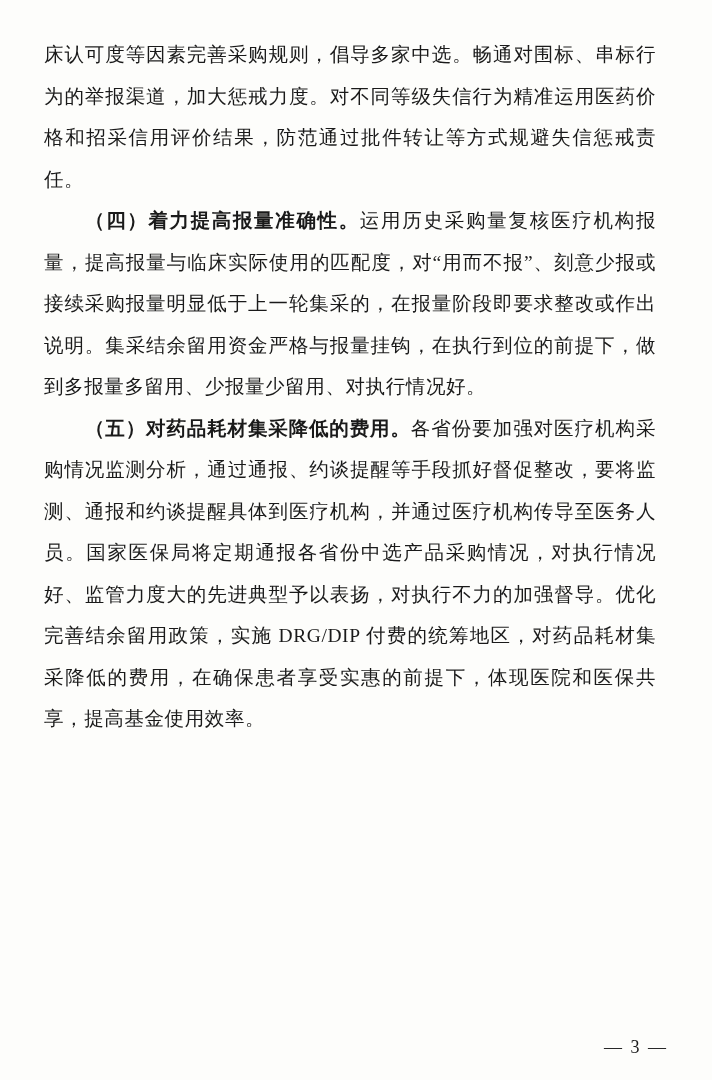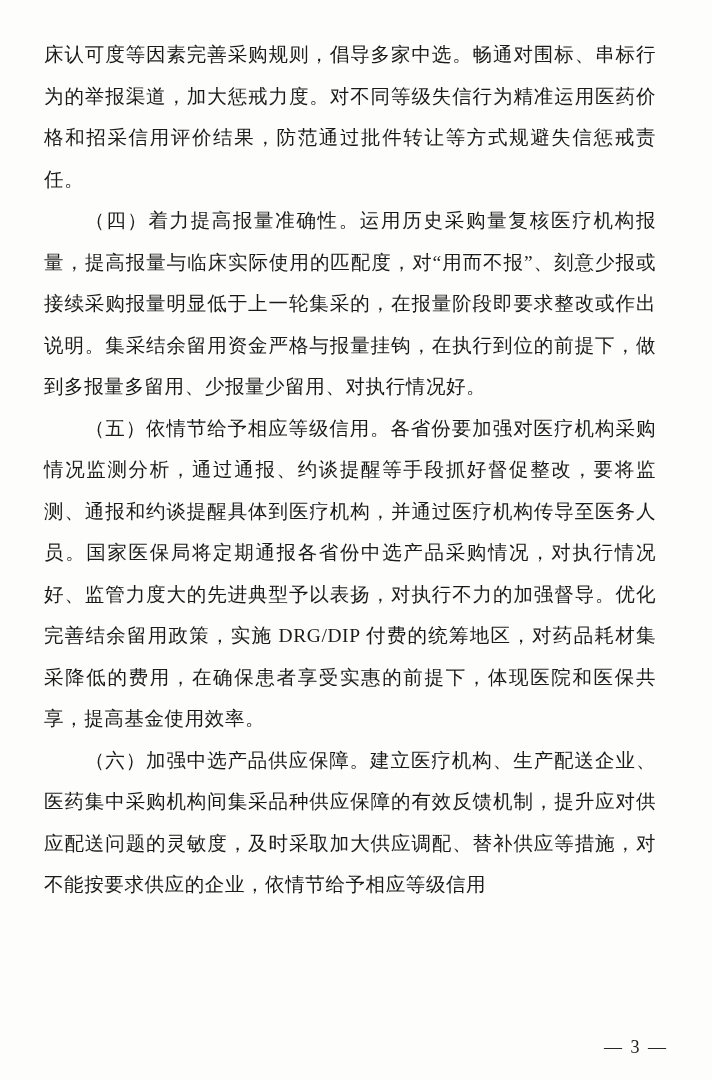--- a/index.html
+++ b/index.html
@@ -26,21 +26,21 @@
     letter-spacing: 0.6px;
   }
   .para {
     margin: 0 12px 0 0;
     text-indent: 0;
   }
   .para.indent {
     text-indent: 41px;
   }
   .para .lead {
-    font-weight: normal;
+    font-weight: bold;
     letter-spacing: 0.5px;
   }
   .page-number {
     position: absolute;
     left: 0;
     right: 44px;
     bottom: 22px;
     text-align: right;
     font-size: 18px;
     letter-spacing: 2px;
@@ -51,20 +51,19 @@
 </head>
 <body>
 
 <div class="page">
   <div class="doc-body">
 
     <p class="para"><span>床认可度等因素完善采购规则，倡导多家中选。畅通对围标、串标行为的举报渠道，加大惩戒力度。对不同等级失信行为精准运用医药价格和招采信用评价结果，防范通过批件转让等方式规避失信惩戒责任。</span></p>
 
     <p class="para indent"><span class="lead">（四）着力提高报量准确性。</span><span>运用历史采购量复核医疗机构报量，提高报量与临床实际使用的匹配度，对“用而不报”、刻意少报或接续采购报量明显低于上一轮集采的，在报量阶段即要求整改或作出说明。集采结余留用资金严格与报量挂钩，在执行到位的前提下，做到多报量多留用、少报量少留用、对执行情况好。</span></p>
 
-    <p class="para indent"><span class="lead">（五）依情节给予相应等级信用。</span><span>各省份要加强对医疗机构采购情况监测分析，通过通报、约谈提醒等手段抓好督促整改，要将监测、通报和约谈提醒具体到医疗机构，并通过医疗机构传导至医务人员。国家医保局将定期通报各省份中选产品采购情况，对执行情况好、监管力度大的先进典型予以表扬，对执行不力的加强督导。优化完善结余留用政策，实施 DRG/DIP 付费的统筹地区，对药品耗材集采降低的费用，在确保患者享受实惠的前提下，体现医院和医保共享，提高基金使用效率。</span></p>
+    <p class="para indent"><span class="lead">（五）对药品耗材集采降低的费用。</span><span>各省份要加强对医疗机构采购情况监测分析，通过通报、约谈提醒等手段抓好督促整改，要将监测、通报和约谈提醒具体到医疗机构，并通过医疗机构传导至医务人员。国家医保局将定期通报各省份中选产品采购情况，对执行情况好、监管力度大的先进典型予以表扬，对执行不力的加强督导。优化完善结余留用政策，实施 DRG/DIP 付费的统筹地区，对药品耗材集采降低的费用，在确保患者享受实惠的前提下，体现医院和医保共享，提高基金使用效率。</span></p>
 
-    <p class="para indent"><span class="lead">（六）加强中选产品供应保障。</span><span>建立医疗机构、生产配送企业、医药集中采购机构间集采品种供应保障的有效反馈机制，提升应对供应配送问题的灵敏度，及时采取加大供应调配、替补供应等措施，对不能按要求供应的企业，依情节给予相应等级信用</span></p>
 
   </div>
 
   <div class="page-number">— 3 —</div>
 </div>
 
 </body></html>

